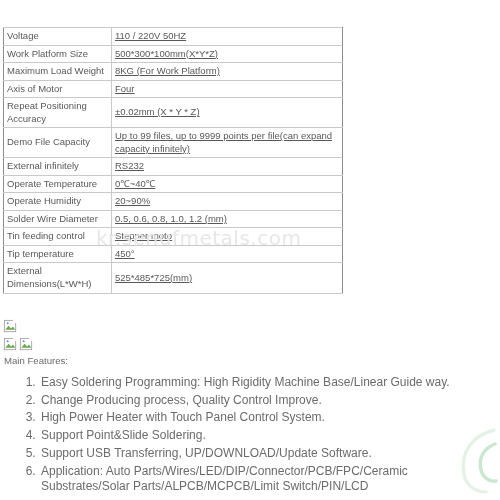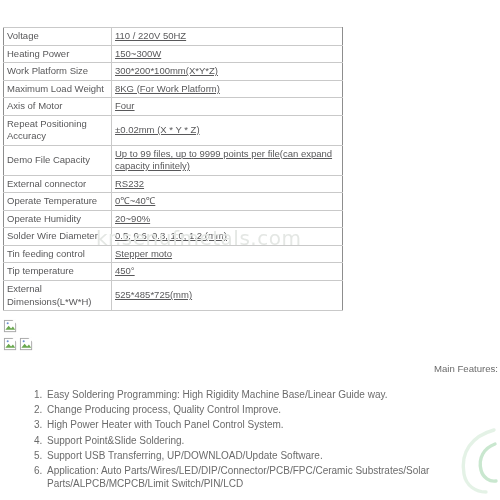--- a/index.html
+++ b/index.html
@@ -99,31 +99,30 @@
     position: absolute;
     left: 4px;
     top: 355px;
     width: 494px;
     font-size: 9.6px;
     line-height: 1.25;
     color: #6b6b6b;
     z-index: 3;
   }
   .features-title {
-    margin: 8px 0 2px 0;
+    margin: 0 0 2px 0;
     font-size: 9.6px;
     color: #6b6b6b;
     font-weight: 400;
-    text-align: right;
   }
   ol.feature-list {
-    margin: 14px;
+    margin: 8px;
     padding: 0 0 0 27px;
     list-style: decimal;
-    font-size: 10px;
+    font-size: 12px;
   }
   ol.feature-list li {
     margin: 0 0 2.6px 0;
     padding-left: 2px;
     line-height: 1.26;
     color: #6b6b6b;
   }
 </style>
 </head>
 <body>
@@ -138,45 +137,41 @@
   </svg>
 
   <div class="spec-table-wrap">
     <table class="spec">
       <tbody>
         <tr>
           <td class="k">Voltage</td>
           <td class="v">110 / 220V 50HZ</td>
         </tr>
         <tr>
-          <td class="k">Heating Power</td>
-          <td class="v">150~300W</td>
-        </tr>
-        <tr>
           <td class="k">Work Platform Size</td>
-          <td class="v">300*200*100mm(X*Y*Z)</td>
+          <td class="v">500*300*100mm(X*Y*Z)</td>
         </tr>
         <tr>
           <td class="k">Maximum Load Weight</td>
           <td class="v">8KG (For Work Platform)</td>
         </tr>
         <tr>
           <td class="k">Axis of Motor</td>
           <td class="v">Four</td>
         </tr>
         <tr>
           <td class="k">Repeat Positioning Accuracy</td>
           <td class="v">±0.02mm (X * Y * Z)</td>
         </tr>
         <tr>
           <td class="k">Demo File Capacity</td>
           <td class="v">Up to 99 files, up to 9999 points per file(can expand capacity infinitely)</td>
         </tr>
         <tr>
-          <td class="k">External connector</td>
+          <td class="k">External infinitely</td>
           <td class="v">RS232</td>
         </tr>
         <tr>
           <td class="k">Operate Temperature</td>
           <td class="v">0℃~40℃</td>
         </tr>
         <tr>
           <td class="k">Operate Humidity</td>
           <td class="v">20~90%</td>
         </tr>

